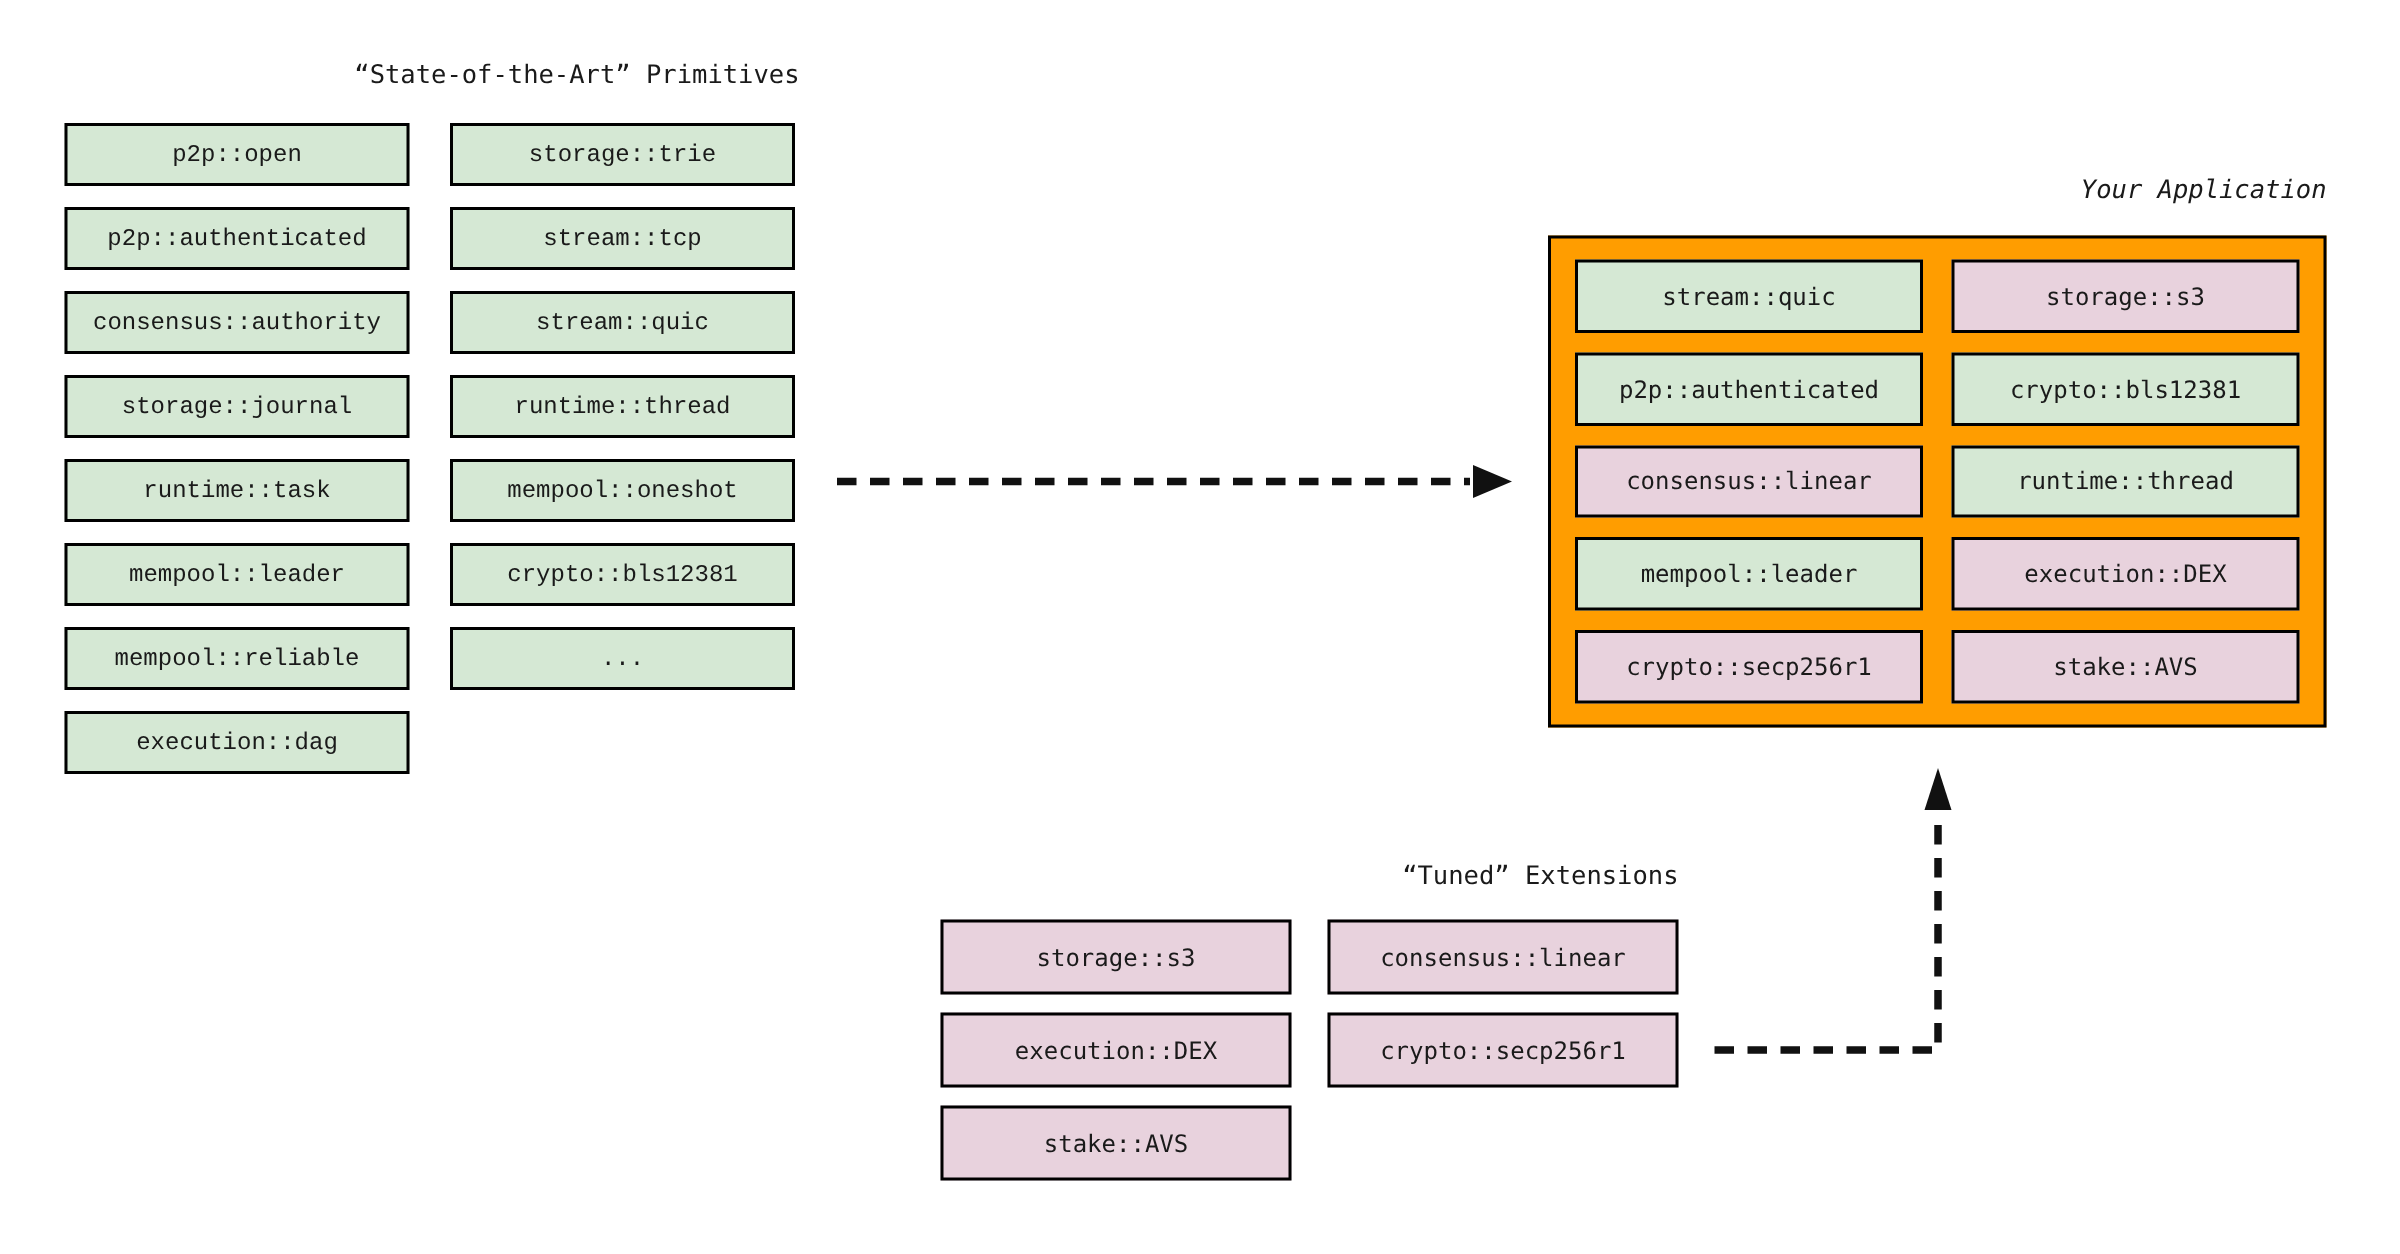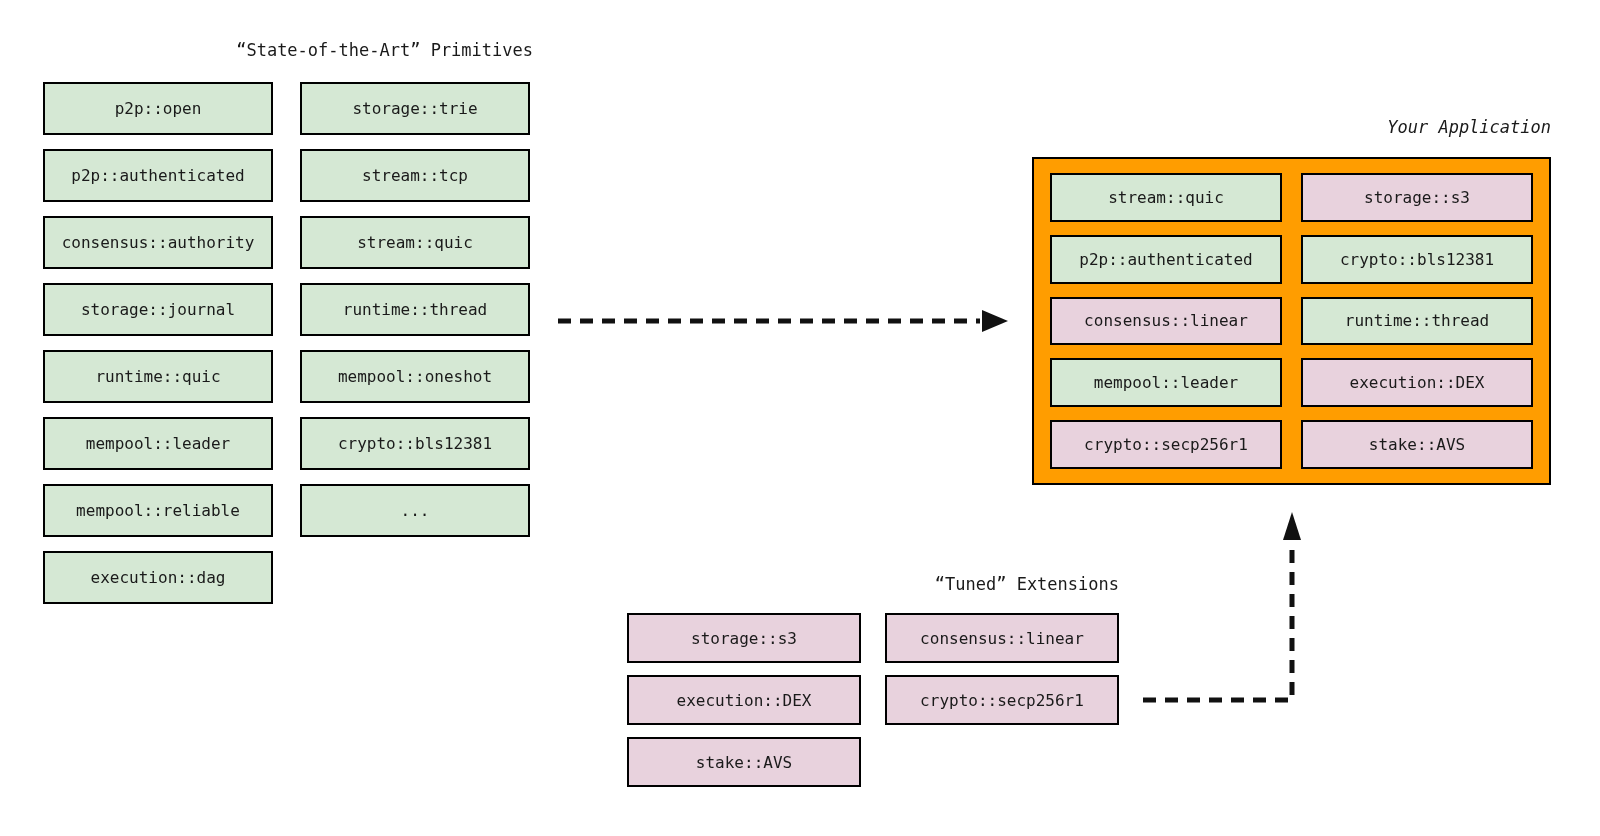--- a/index.html
+++ b/index.html
@@ -16,21 +16,21 @@
   .box {
     box-sizing:border-box; border:2px solid var(--box-border, #000);
     display:flex; align-items:center; justify-content:center;
     font-size:16px; white-space:nowrap;
   }
   .primitive { background: var(--primitive-fill, #d5e8d4); }
   .extension { background: var(--extension-fill, #e8d2dd); }
 
   .prim-cols { position:absolute; left:43px; top:82px; display:flex; gap:27px; }
   .prim-cols .col { display:flex; flex-direction:column; gap:14px; width:230px; }
-  .prim-cols .box { height:53px; }
+  .prim-cols .box { height:42px;font-family:Liberation Mono, monospace; }
 
   .app-container {
     position:absolute; left:1032px; top:157px; width:519px; height:328px;
     box-sizing:border-box; background: var(--application-fill, #ff9d00);
     border:2.5px solid var(--box-border, #000);
     display:flex; gap:19px; padding:14px 16px;
   }
   .app-container .col { flex:1; display:flex; flex-direction:column; gap:13px; }
   .app-container .box { flex:1; }
 
@@ -73,21 +73,21 @@
 
         <div class="box primitive">
           <span>consensus::authority</span>
         </div>
 
         <div class="box primitive">
           <span>storage::journal</span>
         </div>
 
         <div class="box primitive">
-          <span>runtime::quic</span>
+          <span>runtime::task</span>
         </div>
 
         <div class="box primitive">
           <span>mempool::leader</span>
         </div>
 
         <div class="box primitive">
           <span>mempool::reliable</span>
         </div>
 

